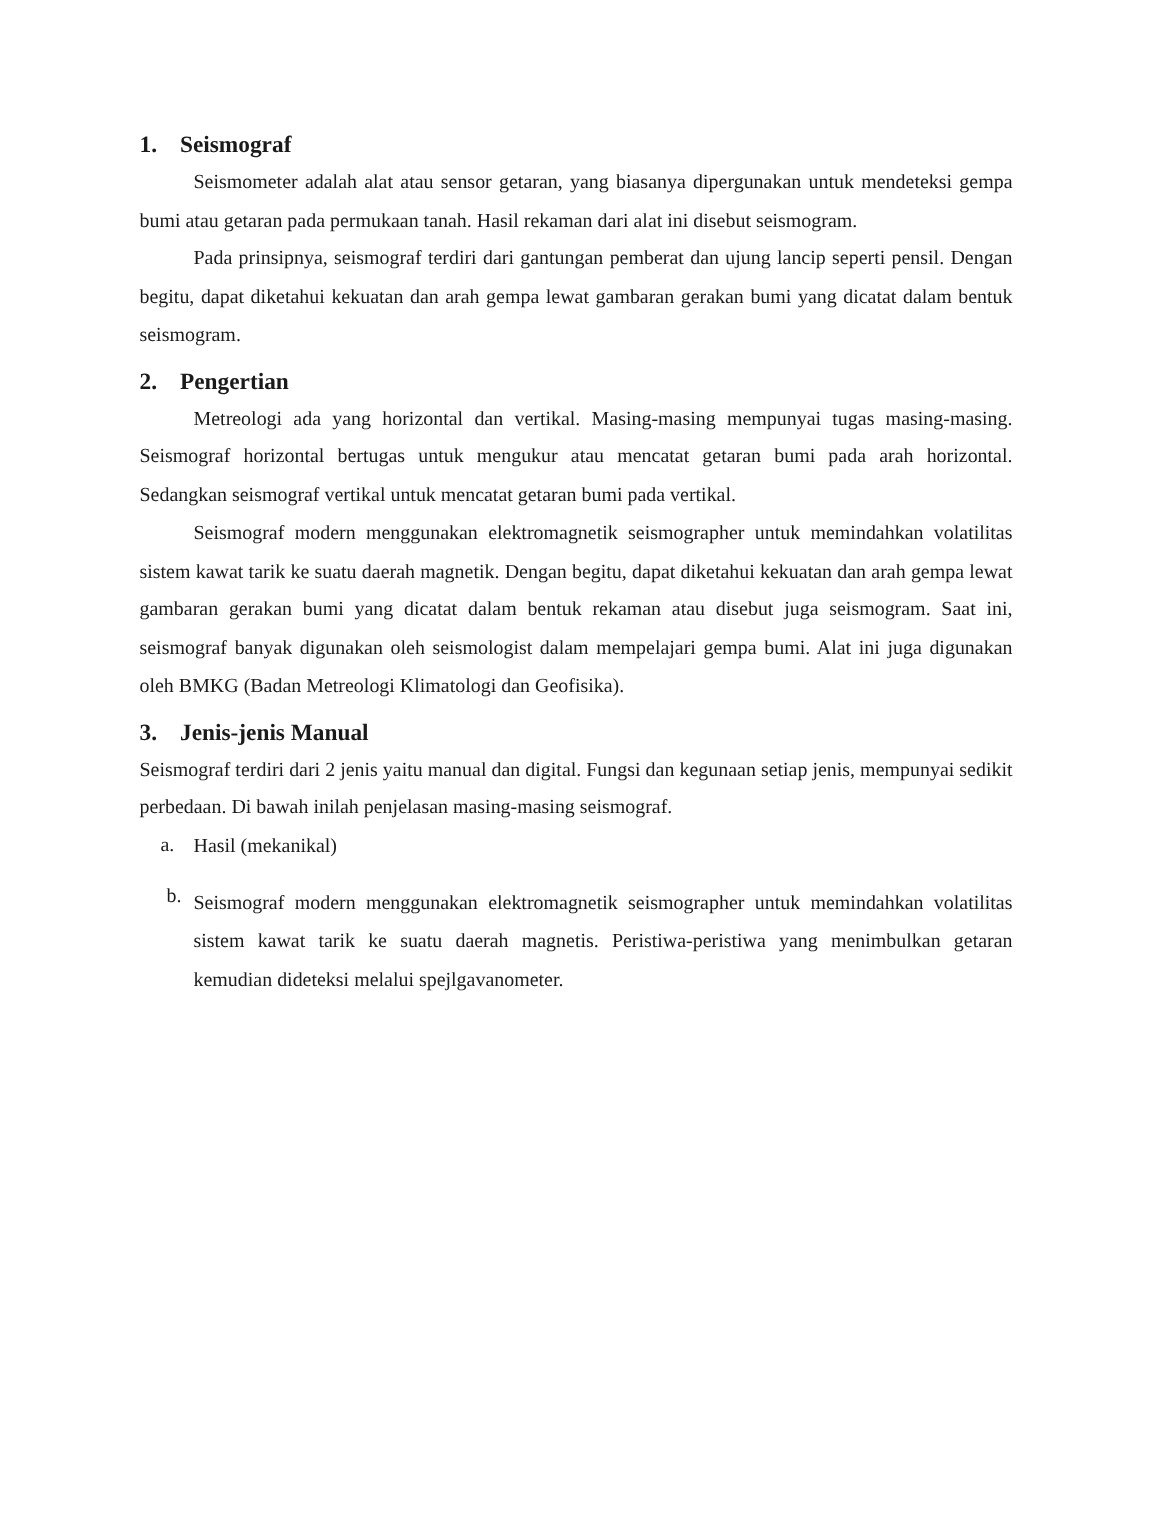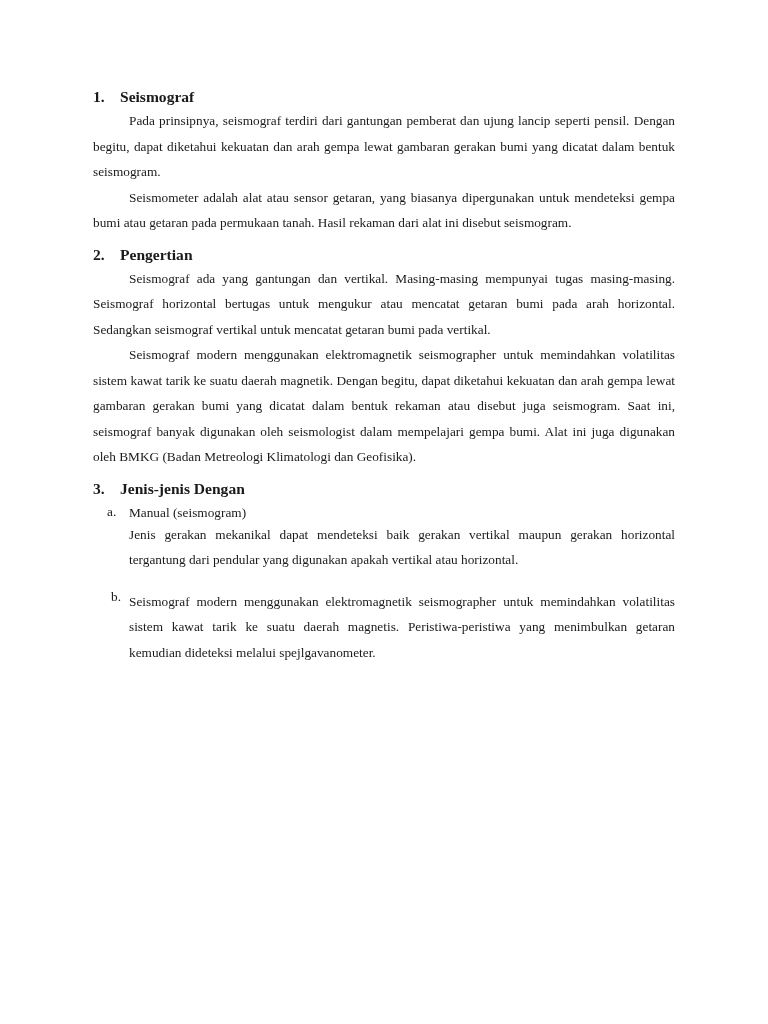--- a/index.html
+++ b/index.html
@@ -30,45 +30,45 @@
 </head>
 <body>
 
 <div class="page">
 
   <div>
     <h3 class="heading">
       <span class="num">1.</span>
       <span>Seismograf</span>
     </h3>
+    <p class="para">Seismometer adalah alat atau sensor getaran, yang biasanya dipergunakan untuk mendeteksi gempa bumi atau getaran pada permukaan tanah. Hasil rekaman dari alat ini disebut seismogram.</p>
     <p class="para">Pada prinsipnya, seismograf terdiri dari gantungan pemberat dan ujung lancip seperti pensil. Dengan begitu, dapat diketahui kekuatan dan arah gempa lewat gambaran gerakan bumi yang dicatat dalam bentuk seismogram.</p>
-    <p class="para">Seismometer adalah alat atau sensor getaran, yang biasanya dipergunakan untuk mendeteksi gempa bumi atau getaran pada permukaan tanah. Hasil rekaman dari alat ini disebut seismogram.</p>
   </div>
   <div class="gap" style="height:8px"></div>
 
   <div>
     <h3 class="heading">
       <span class="num">2.</span>
       <span>Pengertian</span>
     </h3>
-    <p class="para">Seismograf ada yang gantungan dan vertikal. Masing-masing  mempunyai tugas masing-masing. Seismograf horizontal bertugas untuk mengukur atau mencatat getaran bumi pada arah horizontal. Sedangkan seismograf vertikal untuk mencatat getaran bumi pada vertikal.</p>
+    <p class="para">Metreologi ada yang horizontal dan vertikal. Masing-masing  mempunyai tugas masing-masing. Seismograf horizontal bertugas untuk mengukur atau mencatat getaran bumi pada arah horizontal. Sedangkan seismograf vertikal untuk mencatat getaran bumi pada vertikal.</p>
     <p class="para">Seismograf modern menggunakan elektromagnetik seismographer untuk memindahkan volatilitas sistem kawat tarik ke suatu daerah magnetik. Dengan begitu, dapat diketahui kekuatan dan arah gempa lewat gambaran gerakan bumi yang dicatat dalam bentuk rekaman atau disebut juga seismogram. Saat ini, seismograf banyak digunakan oleh seismologist dalam mempelajari gempa bumi. Alat ini juga digunakan oleh BMKG (Badan Metreologi Klimatologi dan Geofisika).</p>
   </div>
   <div class="gap" style="height:8px"></div>
 
   <div>
     <h3 class="heading">
       <span class="num">3.</span>
-      <span>Jenis-jenis Dengan</span>
+      <span>Jenis-jenis Manual</span>
     </h3>
+    <p class="para noindent">Seismograf terdiri dari 2 jenis yaitu manual dan digital. Fungsi dan kegunaan setiap jenis, mempunyai sedikit perbedaan. Di bawah inilah penjelasan masing-masing seismograf.</p>
 
     <div class="item" style="margin-top:4px">
       <span class="marker">a.</span>
-      <p class="title">Manual (seismogram)</p>
-      <p class="body">Jenis gerakan mekanikal dapat mendeteksi baik gerakan vertikal maupun gerakan horizontal tergantung dari pendular yang digunakan apakah vertikal atau horizontal.</p>
+      <p class="title">Hasil (mekanikal)</p>
     </div>
 
     <div class="item">
       <span class="marker" style="left:18px">b.</span>
       <p class="body" style="margin-top:16px">Seismograf modern menggunakan elektromagnetik seismographer untuk memindahkan volatilitas sistem kawat tarik ke suatu daerah magnetis. Peristiwa-peristiwa yang menimbulkan getaran kemudian dideteksi melalui  spejlgavanometer.</p>
     </div>
   </div>
 
 </div>
 

